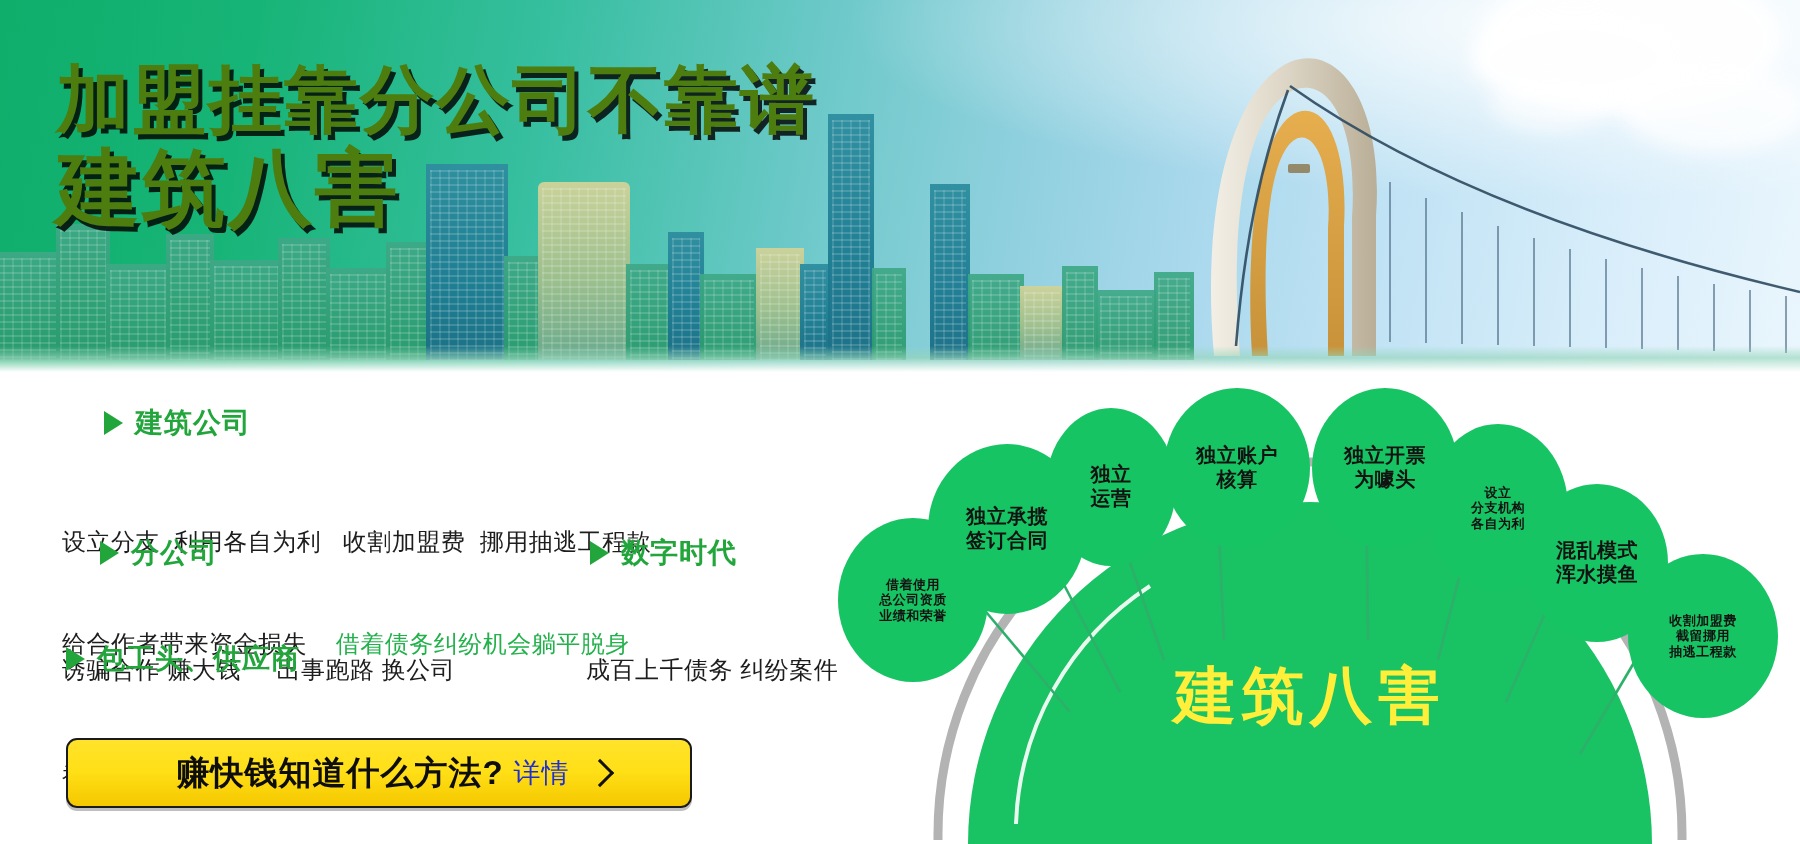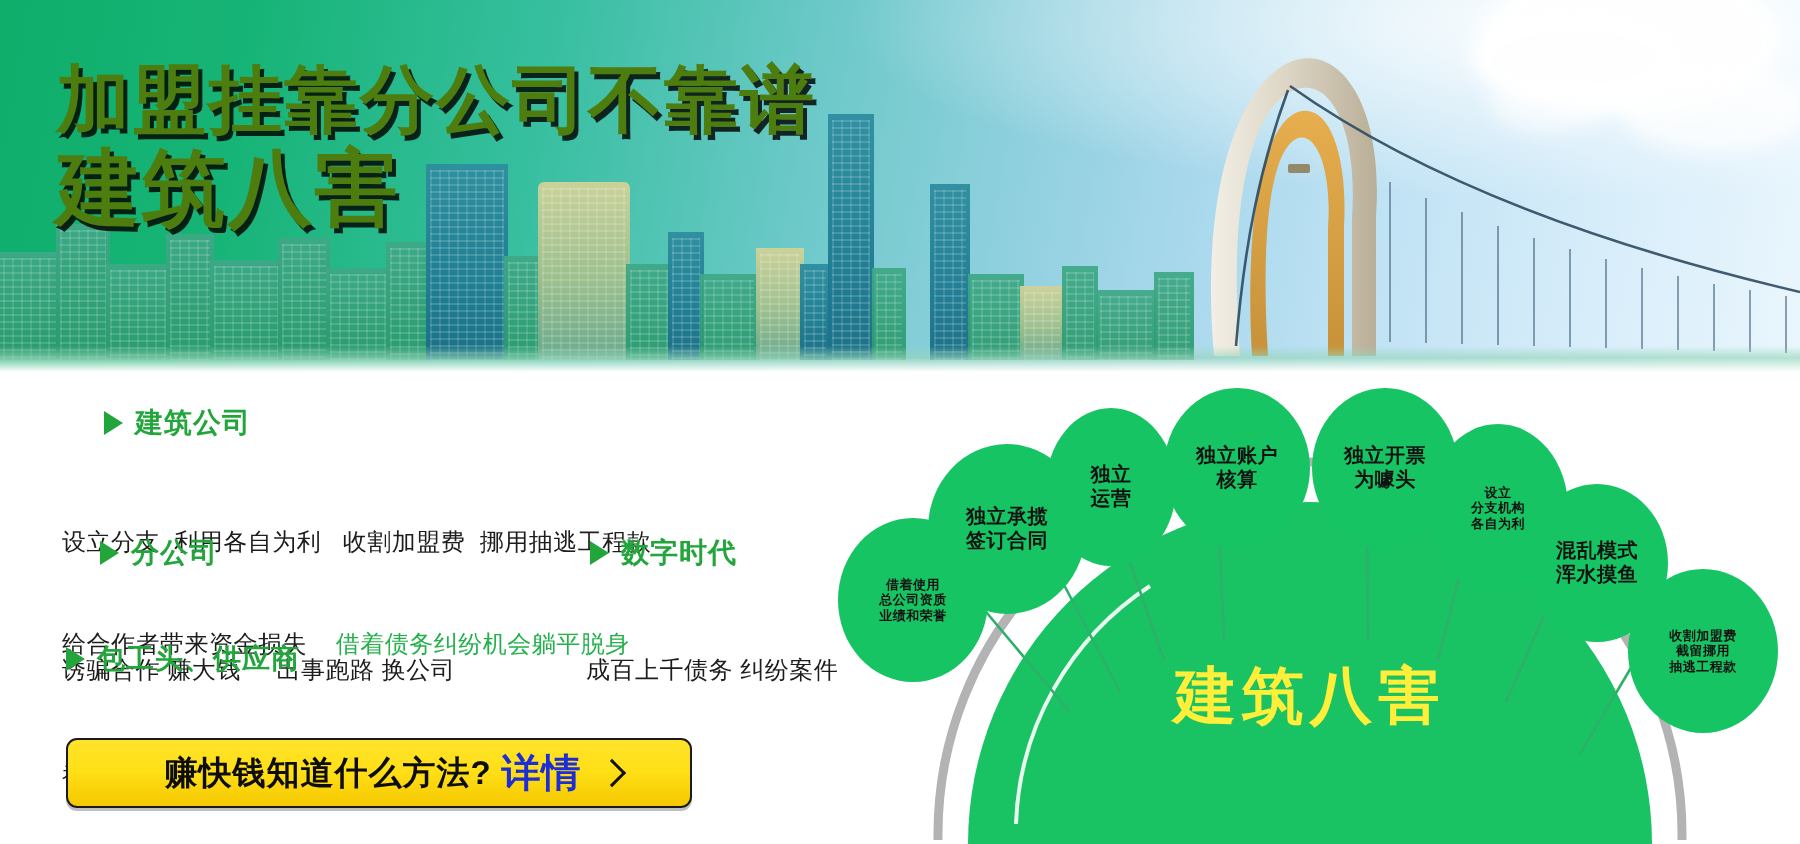--- a/index.html
+++ b/index.html
@@ -50,21 +50,21 @@
   .sec-t{font-size:28px;font-weight:700;color:#22a63c;letter-spacing:1px;}
   .body-l{position:absolute;font-size:24px;color:#1d1d1d;line-height:1.42;white-space:pre;letter-spacing:.5px;}
   .body-l .hi{color:#23b14b;}
 
   
   #cta{position:absolute;left:66px;top:738px;width:590px;height:66px;border-radius:11px;
        background:linear-gradient(180deg,#ffe32b 0%,#ffdf16 48%,#f5c800 100%);
        border:2px solid #1a1a1a;display:flex;align-items:center;justify-content:center;gap:10px;
        box-shadow:0 3px 0 rgba(0,0,0,.25);padding-left:32px;}
   #cta .t1{font-size:33px;font-weight:700;color:#0d0d0d;letter-spacing:1px;}
-  #cta .t2{font-size:39px;font-weight:700;color:#1d2ed6;letter-spacing:1px;}
+  #cta .t2{font-size:27px;font-weight:400;color:#1d2ed6;letter-spacing:1px;}
   #cta .chev{width:17px;height:17px;border-right:3px solid #111;border-top:3px solid #111;
        transform:rotate(45deg);margin-left:10px;margin-right:4px;}
 
   
   #diagram{position:absolute;left:820px;top:372px;width:980px;height:472px;}
   #diagram svg{position:absolute;left:0;top:0;}
   .node{position:absolute;border-radius:50%;background:#17c463;display:flex;
         align-items:center;justify-content:center;text-align:center;}
   .node span{font-size:20px;font-weight:700;color:#121212;line-height:1.18;
         letter-spacing:.5px;white-space:pre;}
@@ -244,21 +244,21 @@
     </div>
     <div class="node sm" style="left:608px;top:52px;width:140px;height:168px;">
       <span>设立
 分支机构
 各自为利</span>
     </div>
     <div class="node" style="left:706px;top:112px;width:142px;height:158px;">
       <span>混乱模式
 浑水摸鱼</span>
     </div>
-    <div class="node sm" style="left:808px;top:197px;width:150px;height:164px;">
+    <div class="node sm" style="left:808px;top:182px;width:150px;height:164px;">
       <span>收割加盟费
 截留挪用
 抽逃工程款</span>
     </div>
 
     <div id="dome-label">建筑八害</div>
   </div>
 </div>
 
 </body></html>

